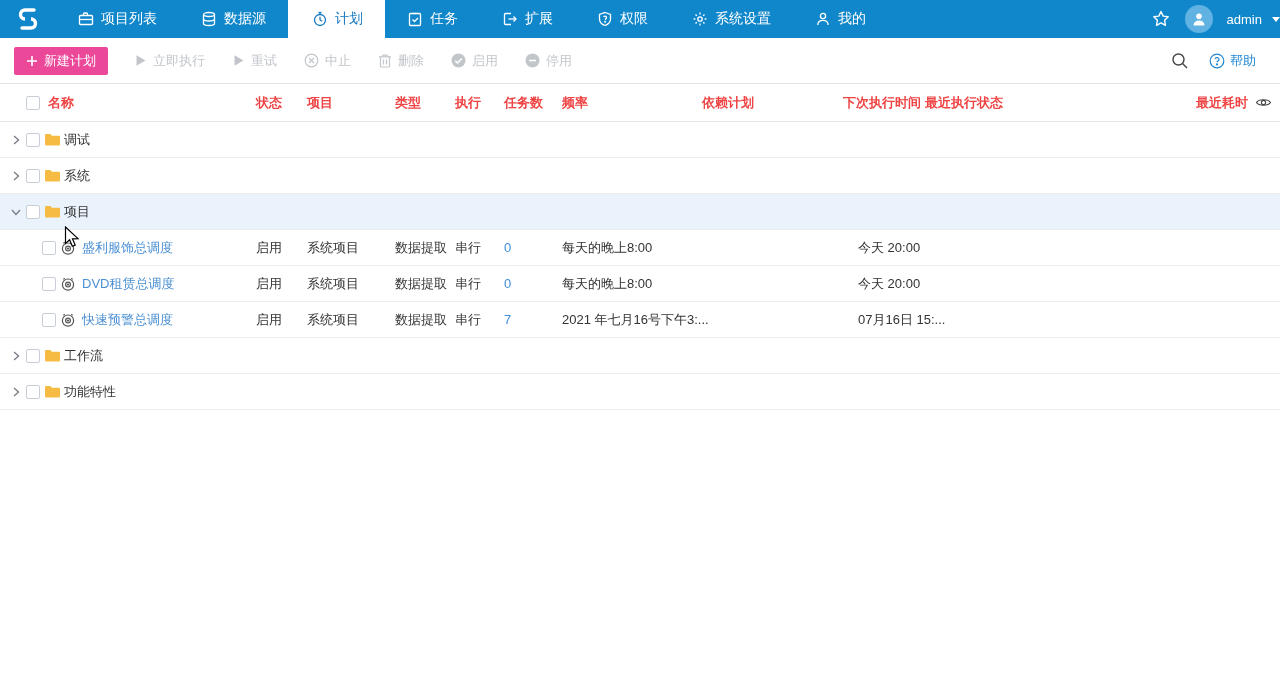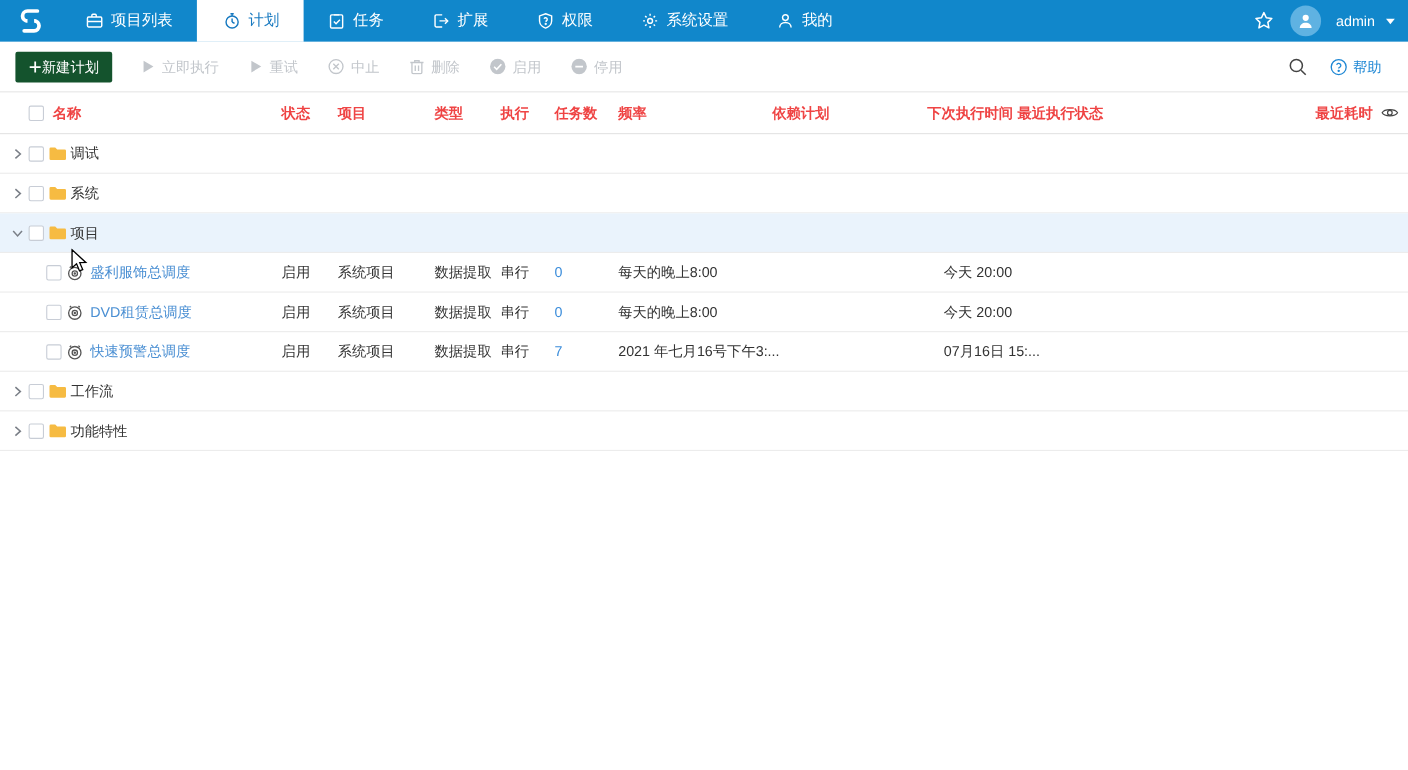--- a/index.html
+++ b/index.html
@@ -9,32 +9,32 @@
 
   
   .navbar { position:absolute; left:0; top:0; width:1280px; height:38px;
             background:#1187cb; display:flex; align-items:stretch; color:#fff; }
   .logo-box { width:56px; display:flex; align-items:center; justify-content:center; }
   .nav-items { display:flex; align-items:stretch; }
   .nav-item { display:flex; align-items:center; gap:7px; padding:0 22px;
               font-size:14px; color:#fff; cursor:pointer; white-space:nowrap; }
   .nav-item svg { display:block; }
   .nav-item.active { background:#fff; color:#1779c0;padding-left:24px; }
-  .nav-right { margin-left:auto; display:flex; align-items:center; gap:14px; padding-right:12px; }
+  .nav-right { margin-left:auto; display:flex; align-items:center; gap:14px; }
   .avatar { width:28px; height:28px; border-radius:50%; background:#5fb2e2;
             display:flex; align-items:center; justify-content:center; }
   .user-name { font-size:13px; color:#fff; }
   .caret-down { width:0; height:0; border-left:4px solid transparent;
                 border-right:4px solid transparent; border-top:5px solid #fff; margin-left:-4px; }
 
   
   .toolbar { position:absolute; left:0; top:38px; width:1280px; height:46px; background:#fff;
              border-bottom:1px solid #e5e5e5; display:flex; align-items:center; padding:0 14px; }
-  .btn-primary { height:28px; background:#14532d; color:#fff; border:none; border-radius:2px;
-                 font-size:13px; padding:0 12px; display:flex; align-items:center; 
+  .btn-primary { height:28px; background:#ec4899; color:#fff; border:none; border-radius:2px;
+                 font-size:13px; padding:0 12px; display:flex; align-items:center; gap:6px;
                  cursor:pointer; font-family:inherit; }
   .tool-actions { display:flex; align-items:center; gap:27px; margin-left:26px; }
   .tool-btn { display:flex; align-items:center; gap:6px; font-size:13px; color:#c2c6cb; }
   .tool-btn svg { display:block; }
   .toolbar-right { margin-left:auto; display:flex; align-items:center; gap:20px; padding-right:10px; }
   .help-link { display:flex; align-items:center; gap:5px; color:#1e87d4; font-size:13px; cursor:pointer; }
 
   
   .grid { position:absolute; left:0; top:84px; width:1280px; }
   .hrow { position:relative; height:38px; border-bottom:1px solid #e3e3e3; font-weight:bold;
@@ -72,20 +72,28 @@
       </svg>
     </div>
     <div class="nav-items">
       <div class="nav-item">
         <svg width="16" height="16" viewBox="0 0 16 16" fill="none" stroke="currentColor" stroke-width="1.3">
           <rect x="1.5" y="4.5" width="13" height="9" rx="1"></rect>
           <path d="M5.5 4.5 V3 a1 1 0 0 1 1-1 h2 a1 1 0 0 1 1 1 v1.5"></path>
           <path d="M1.5 8.5 h13"></path>
         </svg>
         <span>项目列表</span>
+      </div>
+      <div class="nav-item">
+        <svg width="16" height="16" viewBox="0 0 16 16" fill="none" stroke="currentColor" stroke-width="1.3">
+          <ellipse cx="8" cy="3.5" rx="5.5" ry="2"></ellipse>
+          <path d="M2.5 3.5 V12.5 c0 1.1 2.5 2 5.5 2 s5.5-.9 5.5-2 V3.5"></path>
+          <path d="M2.5 8 c0 1.1 2.5 2 5.5 2 s5.5-.9 5.5-2"></path>
+        </svg>
+        <span>数据源</span>
       </div>
       <div class="nav-item active">
         <svg width="16" height="16" viewBox="0 0 16 16" fill="none" stroke="currentColor" stroke-width="1.3">
           <circle cx="8" cy="9" r="5.5"></circle>
           <path d="M8 9 L8 5.8"></path>
             <path d="M8 9 L10.2 10.2"></path>
           <path d="M6.5 1.5 h3"></path>
             <path d="M8 1.5 V3.5"></path>
         </svg>
         <span>计划</span>

